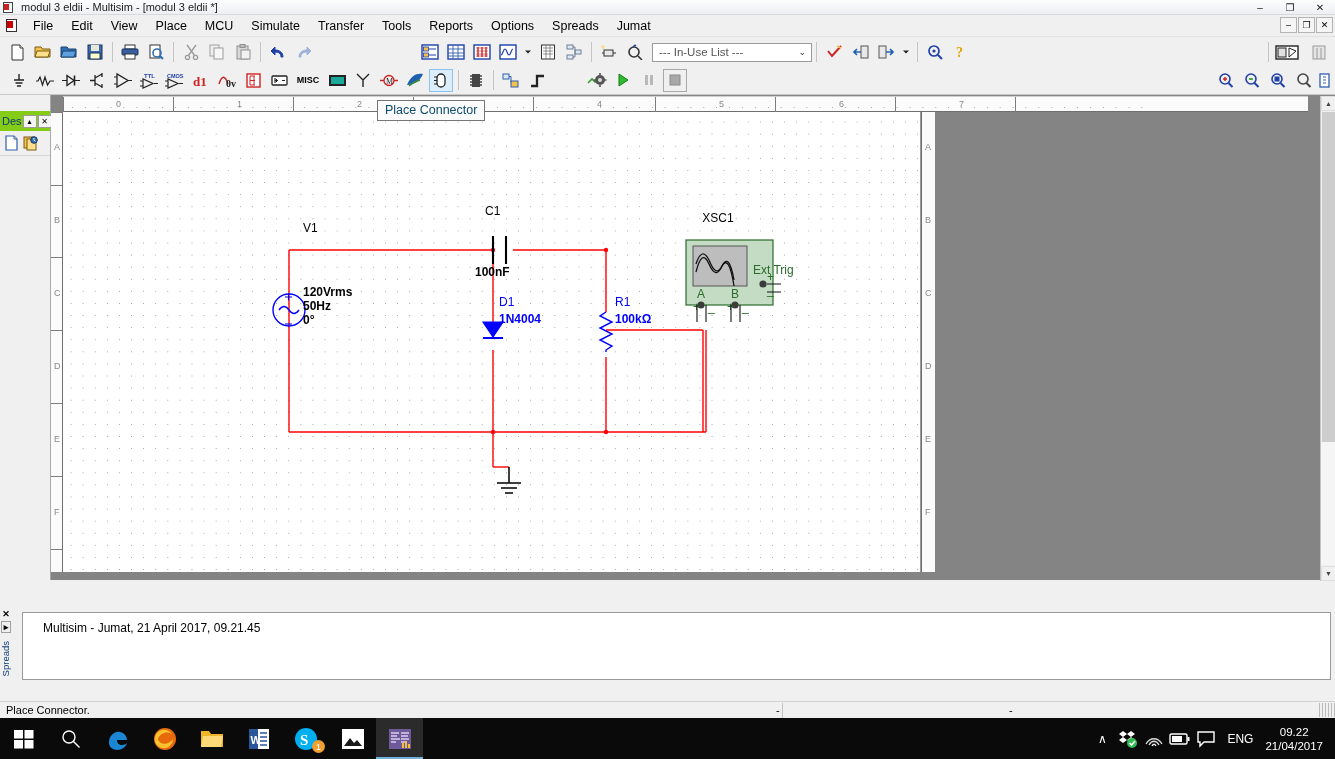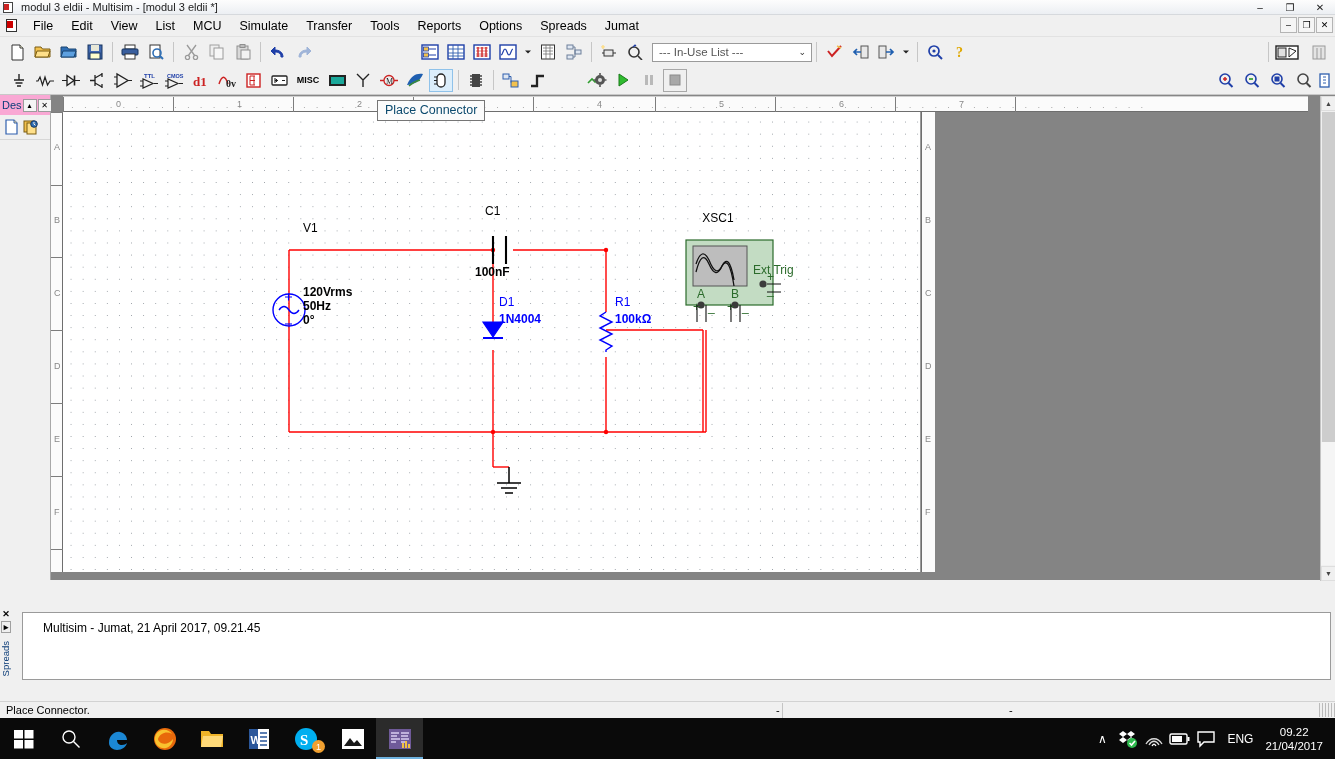--- a/index.html
+++ b/index.html
@@ -65,21 +65,21 @@
     font-size:11.5px; color:#333; padding:0 2px 0 6px; margin-left:4px;
   }
   .combo .cv { color:#555; }
   .combo .arrow { font-size:9px; color:#333; padding-right:3px;}
 
   
   .designbox {
     position:absolute; left:0; top:95px; width:51px; height:485px;
     background:#f0f0f0; border-right:1px solid #a8a8a8;
   }
-  .db-head { height:20px; display:flex; align-items:center; background:#f9a8d4; }
+  .db-head { height:20px; display:flex; align-items:center; background:#84cc16;margin-top:16px; }
   .db-title { font-size:11px; color:#0b3c78; padding-left:2px; }
   .db-btn { width:14px; height:13px; border:1px solid #9c9c9c; background:#f5f5f5;
      font-size:8px; display:flex; align-items:center; justify-content:center; margin-left:1px; }
   .db-toolrow { height:25px; display:flex; align-items:center; gap:4px; padding-left:4px;
      background:#f0f0f0; border-bottom:1px solid #d7d7d7; }
   .db-tree { background:#fff; margin:0 1px; height:420px; border:1px solid #b5b5b5;
      font-size:11.5px; padding-top:2px; overflow:hidden; }
   .db-row { white-space:nowrap; padding:1px 0 1px 0; }
 
   
@@ -219,21 +219,21 @@
   </div>
 
   <div class="menubar">
     <div class="menu-doc-icon">
       <div class="sheet"></div>
         <div class="mark"></div>
     </div>
     <div class="menu-item">File</div>
     <div class="menu-item">Edit</div>
     <div class="menu-item">View</div>
-    <div class="menu-item">List</div>
+    <div class="menu-item">Place</div>
     <div class="menu-item">MCU</div>
     <div class="menu-item">Simulate</div>
     <div class="menu-item">Transfer</div>
     <div class="menu-item">Tools</div>
     <div class="menu-item">Reports</div>
     <div class="menu-item">Options</div>
     <div class="menu-item">Spreads</div>
     <div class="menu-item">Jumat</div>
     <div class="mr-right">
       <div class="mini-btn">–</div>

